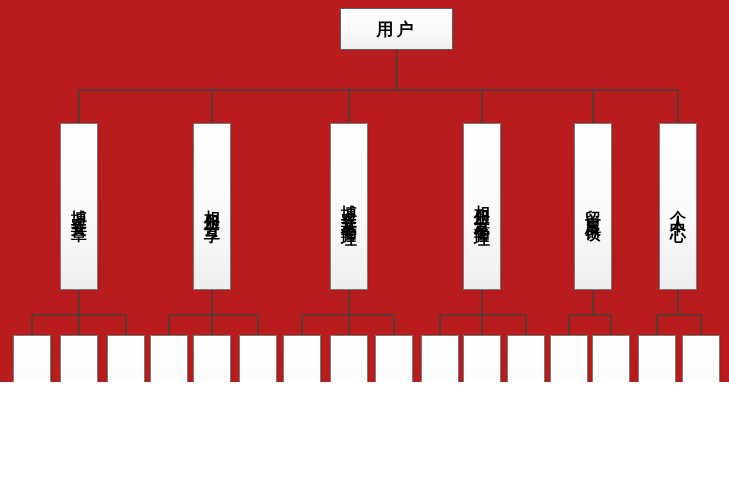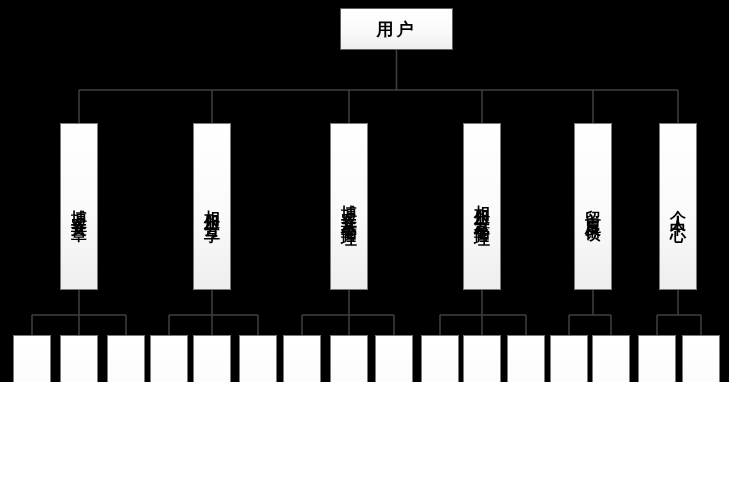--- a/index.html
+++ b/index.html
@@ -1,19 +1,19 @@
 <!DOCTYPE html>
 <html><head>
 <meta charset="utf-8">
 <style>
   html,body{margin:0;padding:0;background:#ffffff;}
   .canvas{
     position:relative;
     width:729px;height:382px;
-    background:#000000;
+    background:#b91c1c;
     font-family:"DejaVu Sans","Liberation Sans",sans-serif;
     overflow:hidden;
   }
   .connectors{position:absolute;left:0;top:0;z-index:1;}
   .node{
     position:absolute;
     box-sizing:border-box;
     border:1px solid #7a7a7a;
     background:linear-gradient(180deg,#ffffff 0%,#fafafa 55%,#eeeeee 100%);
     box-shadow:1px 1px 2px rgba(0,0,0,0.08);

